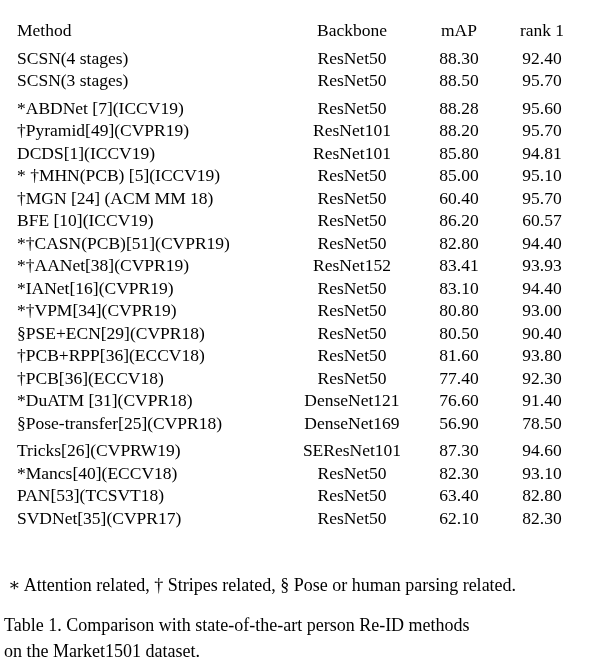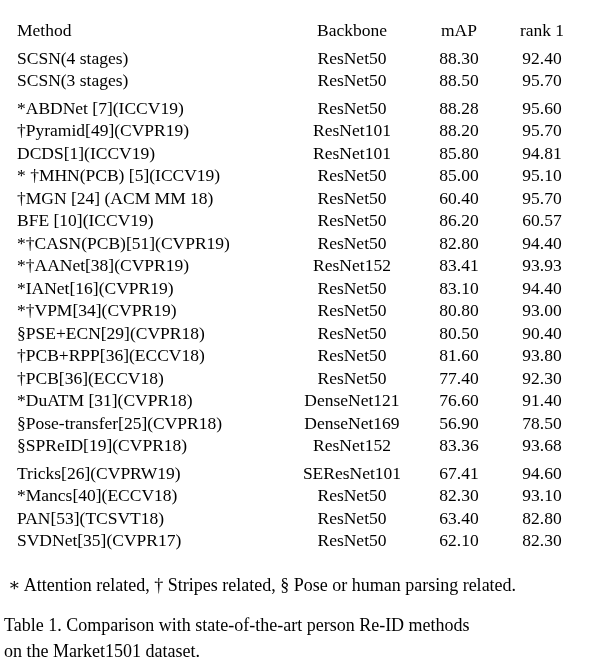--- a/index.html
+++ b/index.html
@@ -214,33 +214,27 @@
             <td class="col-backbone vrule-left">DenseNet121</td>
             <td class="col-map vrule-left2">76.60</td>
             <td class="col-rank">91.40</td>
           </tr>
           <tr>
             <td class="col-method">§Pose-transfer[25](CVPR18)</td>
             <td class="col-backbone vrule-left">DenseNet169</td>
             <td class="col-map vrule-left2">56.90</td>
             <td class="col-rank">78.50</td>
           </tr>
-          <tr>
-            <td class="col-method">§SPReID[19](CVPR18)</td>
-            <td class="col-backbone vrule-left">ResNet152</td>
-            <td class="col-map vrule-left2">83.36</td>
-            <td class="col-rank">93.68</td>
-          </tr>
           <tr class="rule-thin">
             <td colspan="4"></td>
           </tr>
           <tr>
             <td class="col-method">Tricks[26](CVPRW19)</td>
             <td class="col-backbone vrule-left">SEResNet101</td>
-            <td class="col-map vrule-left2">67.41</td>
+            <td class="col-map vrule-left2">87.30</td>
             <td class="col-rank">94.60</td>
           </tr>
           <tr>
             <td class="col-method">*Mancs[40](ECCV18)</td>
             <td class="col-backbone vrule-left">ResNet50</td>
             <td class="col-map vrule-left2">82.30</td>
             <td class="col-rank">93.10</td>
           </tr>
           <tr>
             <td class="col-method">PAN[53](TCSVT18)</td>

